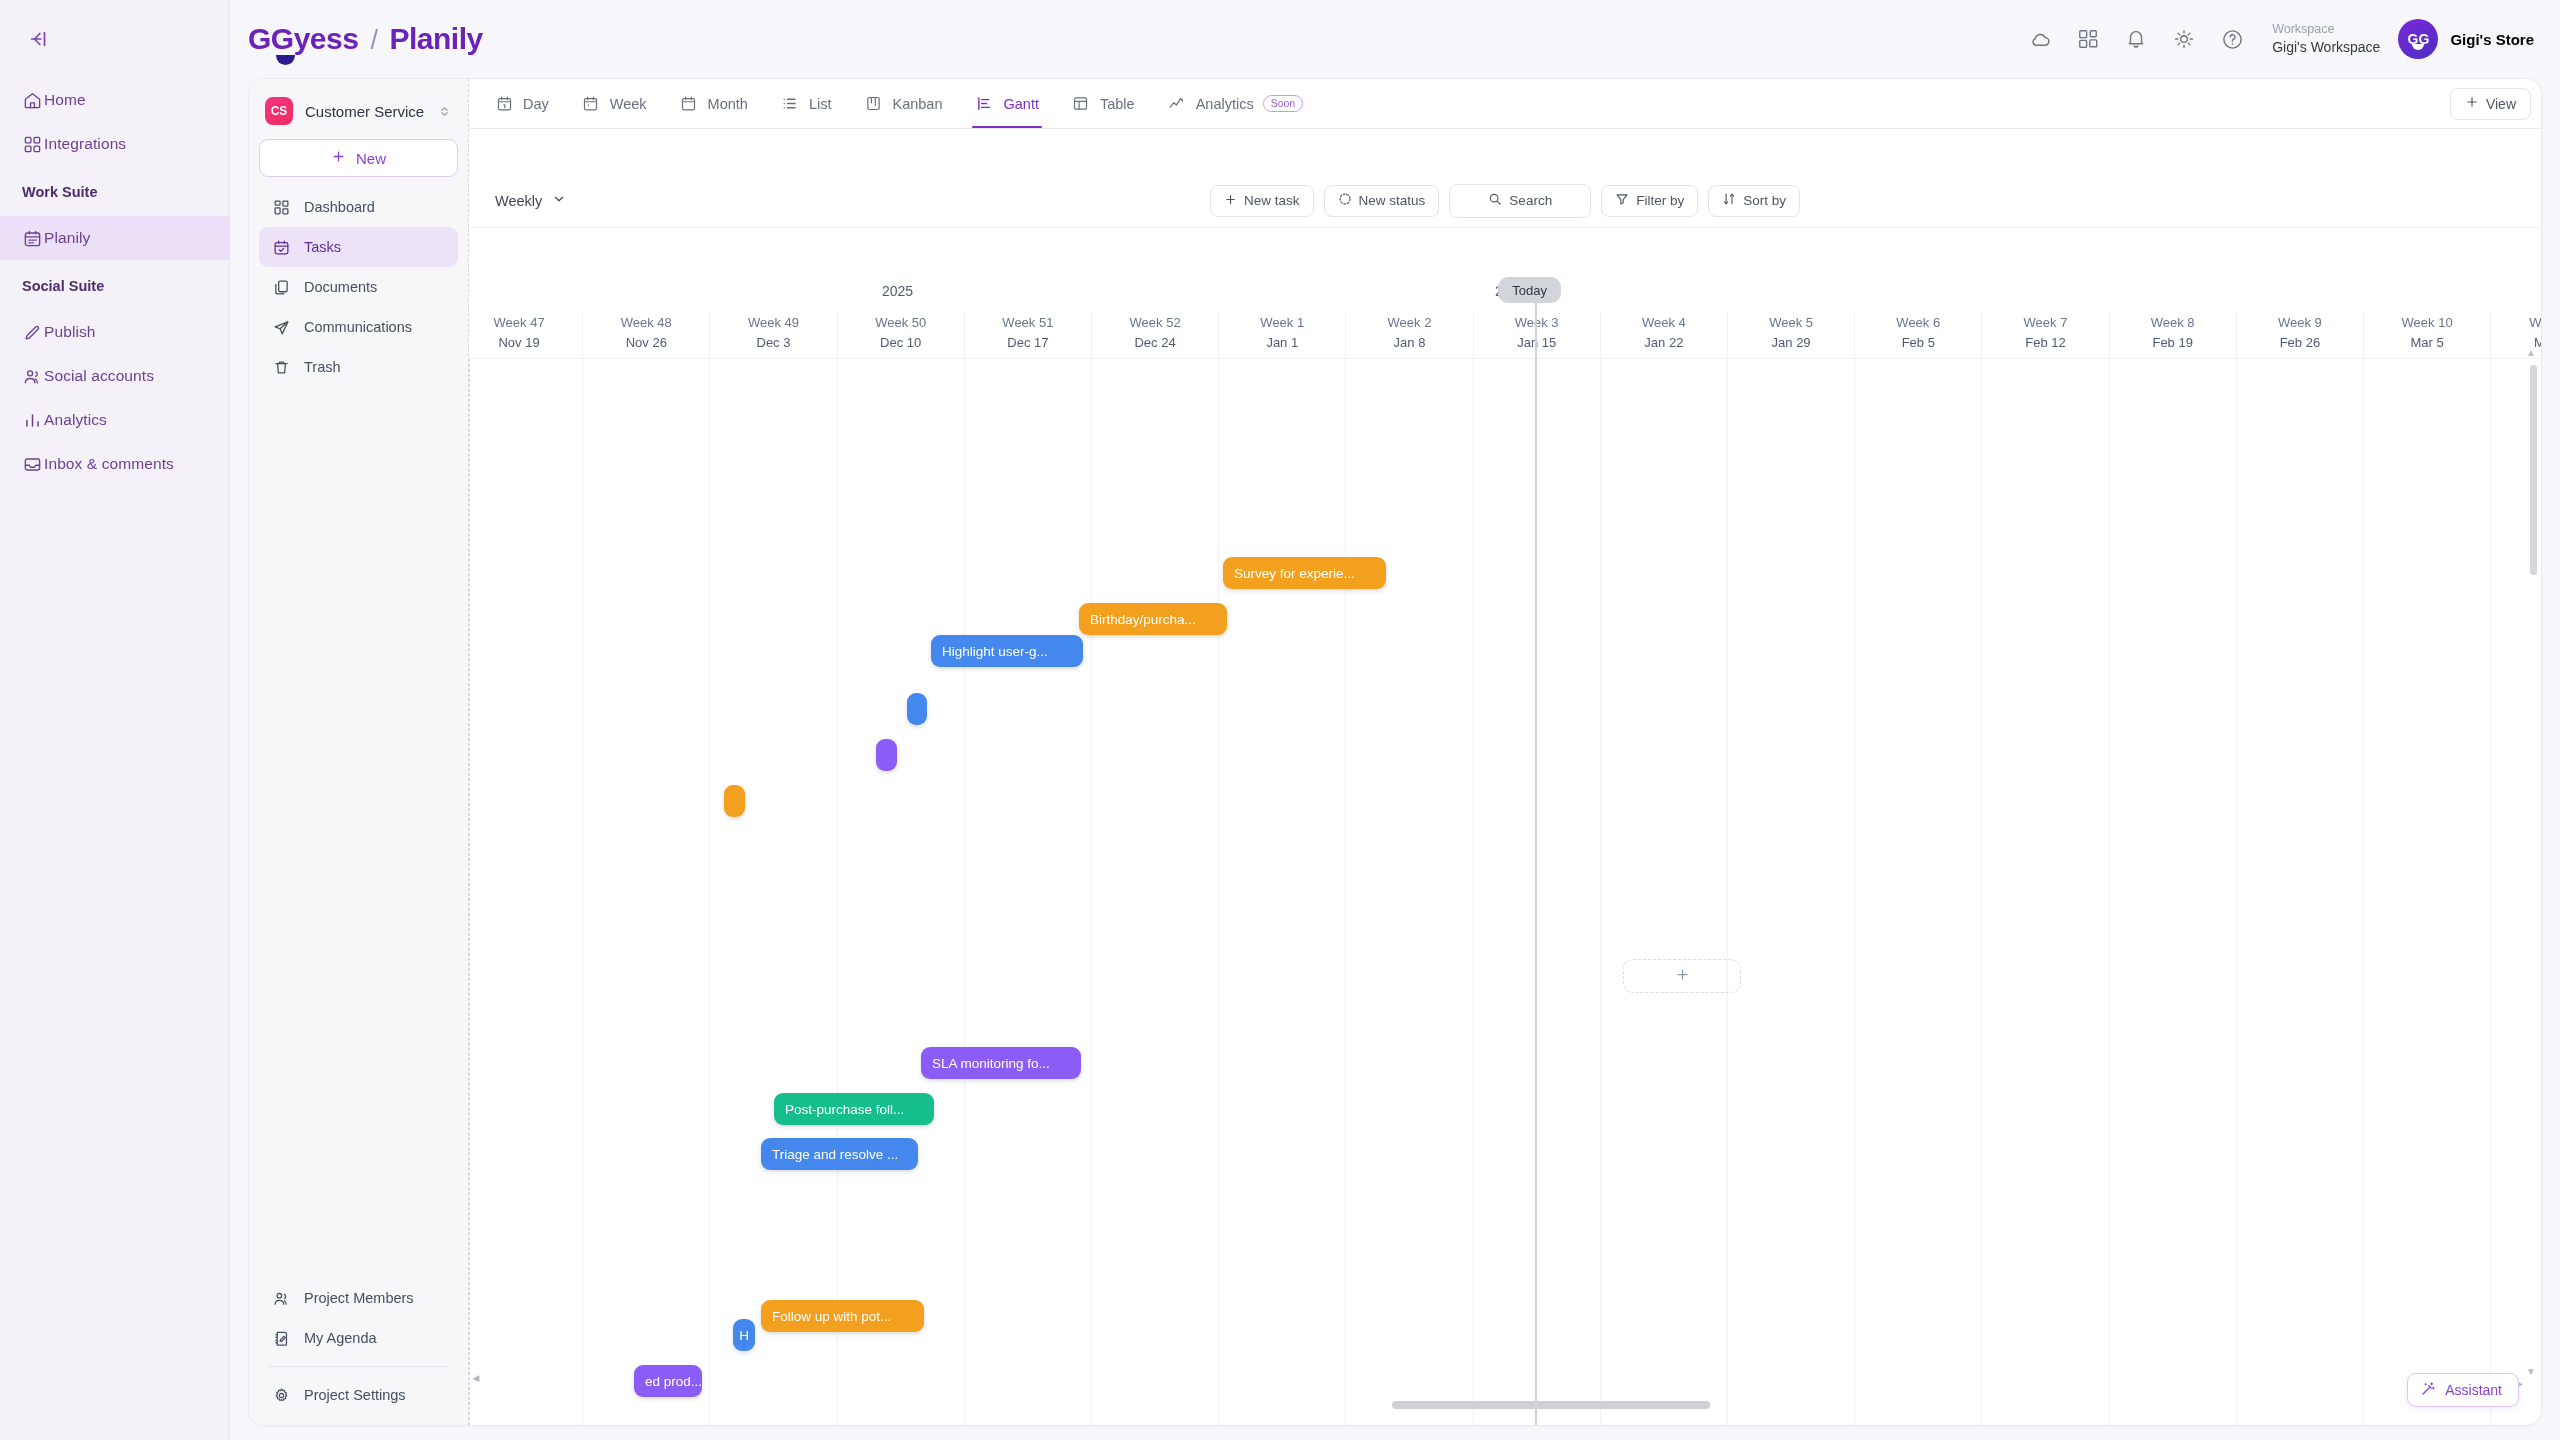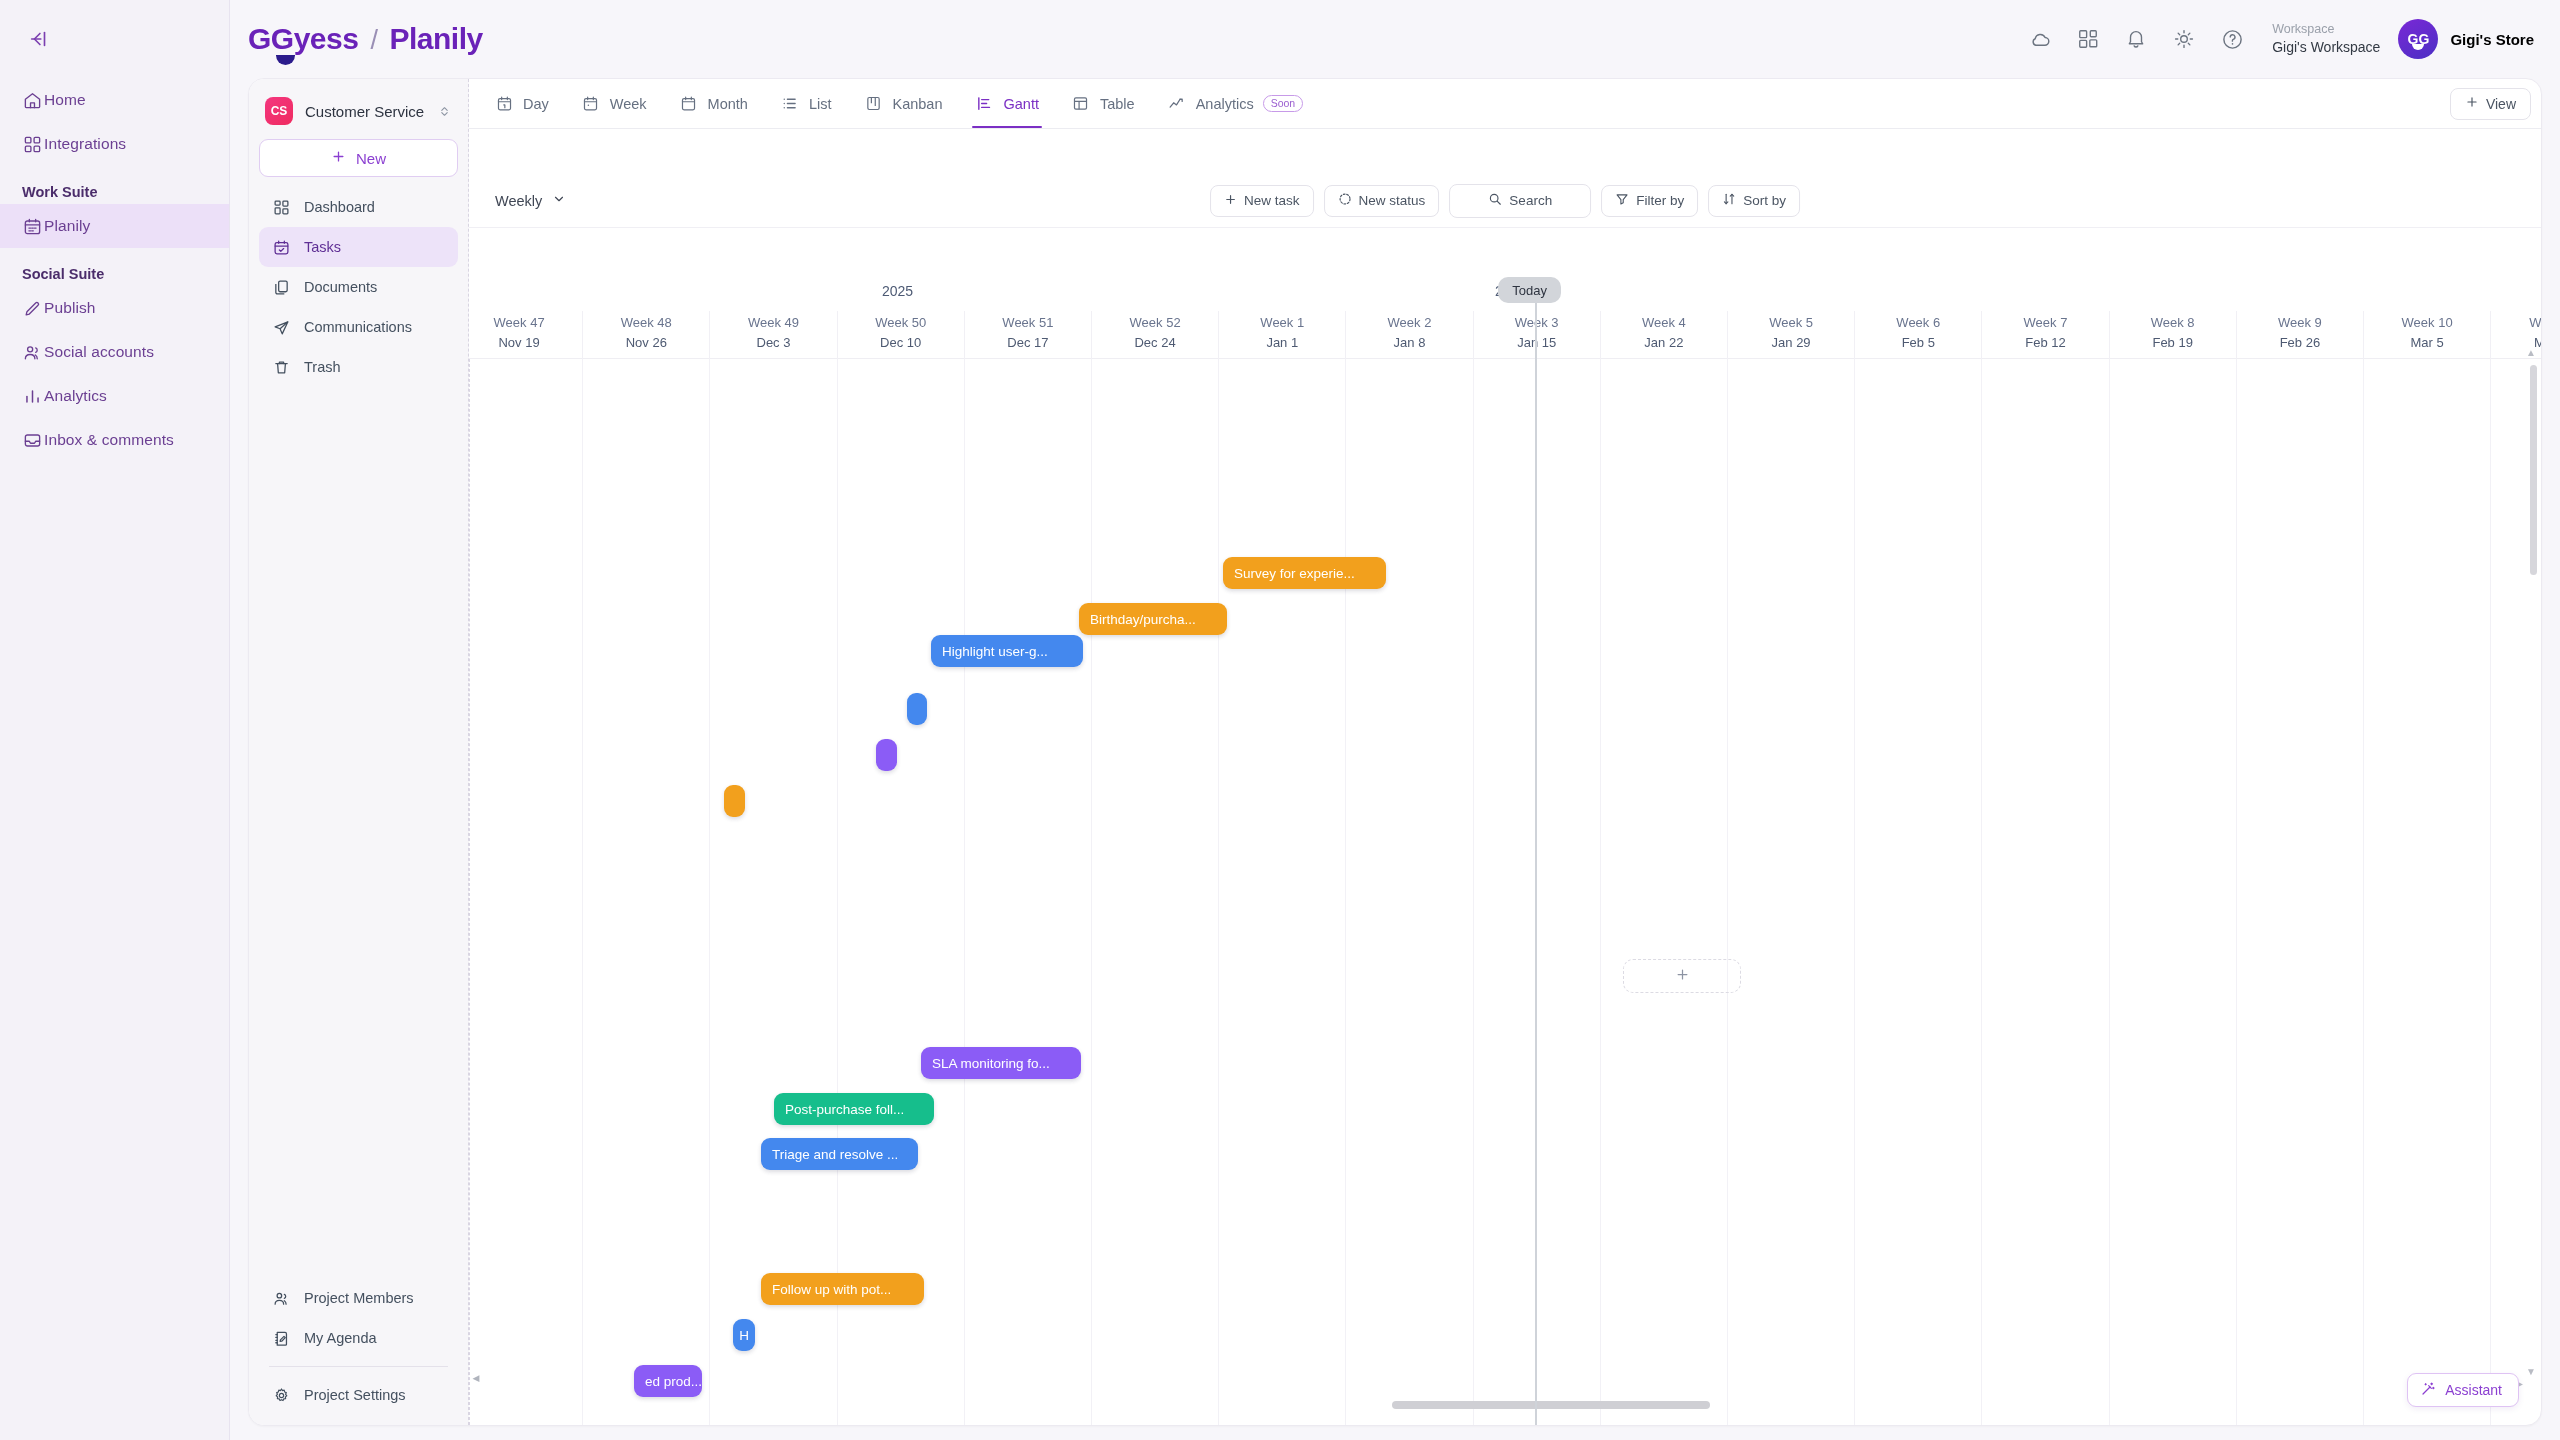--- a/index.html
+++ b/index.html
@@ -27,21 +27,21 @@
     border-radius: 8px; cursor: pointer; color: #7b3fb0;
   }
   .rail-item {
     height: 44px; display: flex; align-items: center; gap: 2px;
     padding: 0 12px 0 22px; color: #6b3f92; font-size: 15.5px; cursor: pointer;
     position: relative;
   }
   .rail-item .ri-label { letter-spacing: .1px; }
   .rail-item.active { background: #ece0f8; color: #6b3f92; }
   .rail-section {
-    padding: 18px 0 4px 22px; font-size: 14.5px; font-weight: 700; color: #4b2d6b;
+    padding: 18px 0 16px 22px; font-size: 14.5px; font-weight: 700; color: #4b2d6b;
   }
   .ico { width: 20px; height: 20px; display: inline-flex; align-items: center; justify-content: center; flex: 0 0 20px; }
   .ico svg { display: block; }
 
   
   .main { flex: 1 1 auto; display: flex; flex-direction: column; min-width: 0; }
 
   
   .topbar {
     height: 78px; background: #f7f6fa;
@@ -754,21 +754,21 @@
                   </div>
                   <div class="bar" style="left: 452px; top: 688px; width: 160px; background: rgb(139, 92, 246);">
                     <span>SLA monitoring fo...</span>
                   </div>
                   <div class="bar" style="left: 305px; top: 734px; width: 160px; background: rgb(22, 190, 140);">
                     <span>Post-purchase foll...</span>
                   </div>
                   <div class="bar" style="left: 292px; top: 779px; width: 157px; background: rgb(68, 136, 238);">
                     <span>Triage and resolve ...</span>
                   </div>
-                  <div class="bar" style="left: 292px; top: 914px; width: 163px; background: rgb(242, 160, 29);">
+                  <div class="bar" style="left: 292px; top: 941px; width: 163px; background: rgb(242, 160, 29);">
                     <span>Follow up with pot...</span>
                   </div>
                   <div class="bar narrow" style="left: 264px; top: 960px; width: 22px; background: rgb(68, 136, 238);">
                     <span>H</span>
                   </div>
                   <div class="bar" style="left: 165px; top: 1006px; width: 68px; background: rgb(139, 92, 246);">
                     <span>ed prod...</span>
                   </div>
                   <div class="ghost-task" style="left: 1154px; top: 600px; width: 118px;">
                     <span><svg width="15" height="15" viewBox="0 0 24 24" fill="none" stroke="currentColor" stroke-width="2" stroke-linecap="round">

